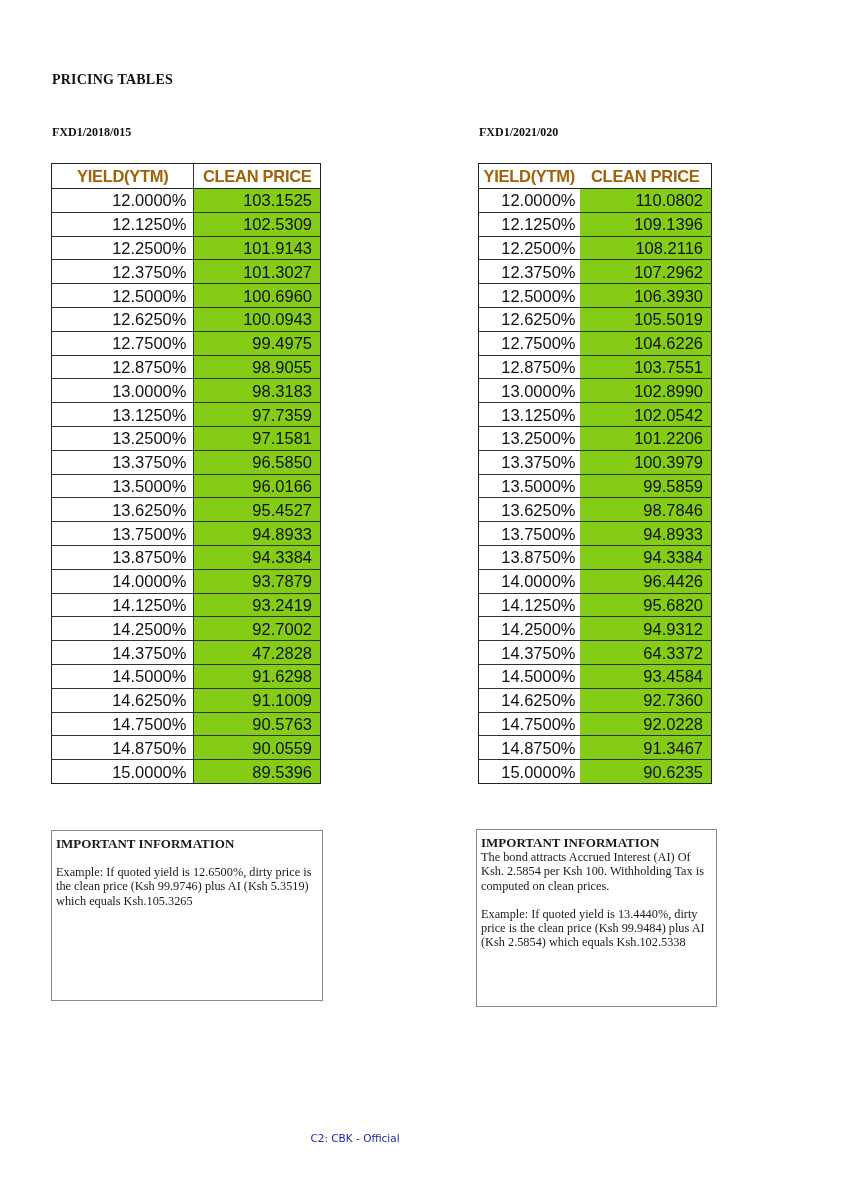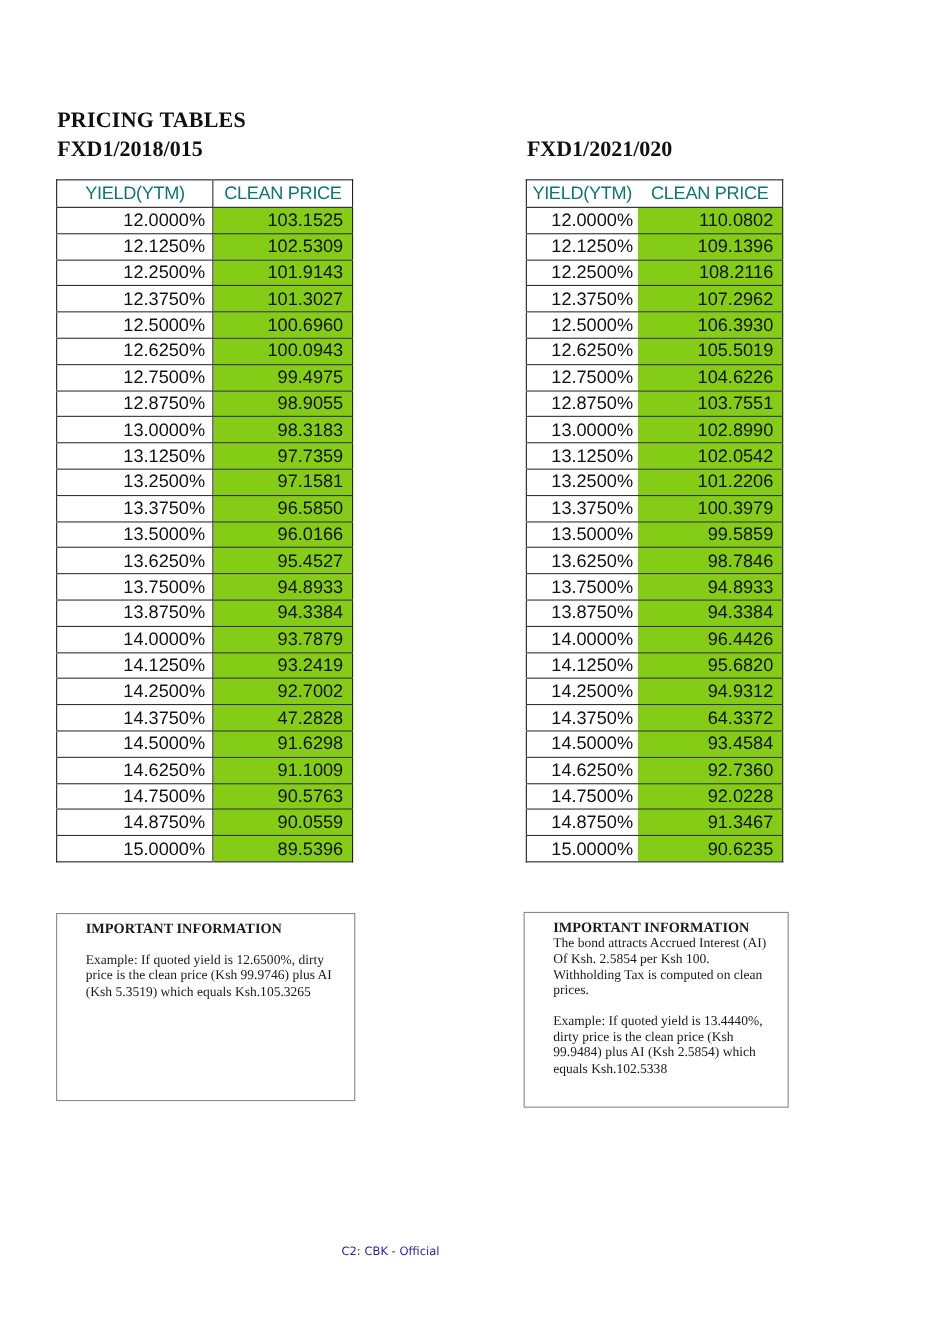--- a/index.html
+++ b/index.html
@@ -10,54 +10,54 @@
     body {
       width: 848px;
       height: 1200px;
       position: relative;
       overflow: hidden;
       color: #111111;
     }
     .page-title {
       position: absolute;
       left: 52px;
-      top: 98px;
+      top: 72px;
       font-family: "Liberation Serif", serif;
       font-weight: bold;
-      font-size: 20px;
+      font-size: 14px;
       letter-spacing: 0.2px;
     }
     .bond-title {
       position: absolute;
       top: 125px;
       font-family: "Liberation Serif", serif;
       font-weight: bold;
-      font-size: 20px;
+      font-size: 12px;
     }
     #bond-left-title { left: 52px; }
     #bond-right-title { left: 479px; }
 
     table.pricing {
       position: absolute;
       border-collapse: collapse;
       font-family: "Liberation Sans", sans-serif;
       font-size: 16.5px;
       border: 1.5px solid #222;
     }
     #table-left { left: 51px; top: 163px; width: 270px; }
     #table-right { left: 478px; top: 163px; width: 234px; }
 
     table.pricing th {
       height: 24px;
-      font-weight: normal;
+      font-weight: bold;
       text-align: center;
       padding: 0;
       border-bottom: 1.5px solid #222;
       letter-spacing: -0.3px;
-      color: #0f766e;
+      color: #a16207;
     }
     table.pricing td {
       height: 22.8px;
       padding: 0 6px 0 0;
       text-align: right;
       border-bottom: 1px solid #333;
       line-height: 22px;
       color: #111;
     }
     table.pricing tr:last-child td { border-bottom: none; }
@@ -73,21 +73,21 @@
     #table-right th.price-h { width: 133px; }
     #table-right td.yield { padding-right: 4px; }
     #table-right td.price { padding-right: 8px; padding-left: 24px; }
 
     .info-box {
       position: absolute;
       border: 1px solid #888;
       font-family: "Liberation Serif", serif;
       font-size: 12.3px;
       line-height: 14.2px;
-      padding: 6px 10px 10px 26px;
+      padding: 6px 10px 10px 4px;
       box-sizing: border-box;
       color: #1a1a1a;
     }
     #info-left { left: 51px; top: 830px; width: 272px; height: 171px; }
     #info-right { left: 476px; top: 829px; width: 241px; height: 178px; }
     .info-box .info-heading {
       font-weight: bold;
       font-size: 13px;
       display: block;
     }

